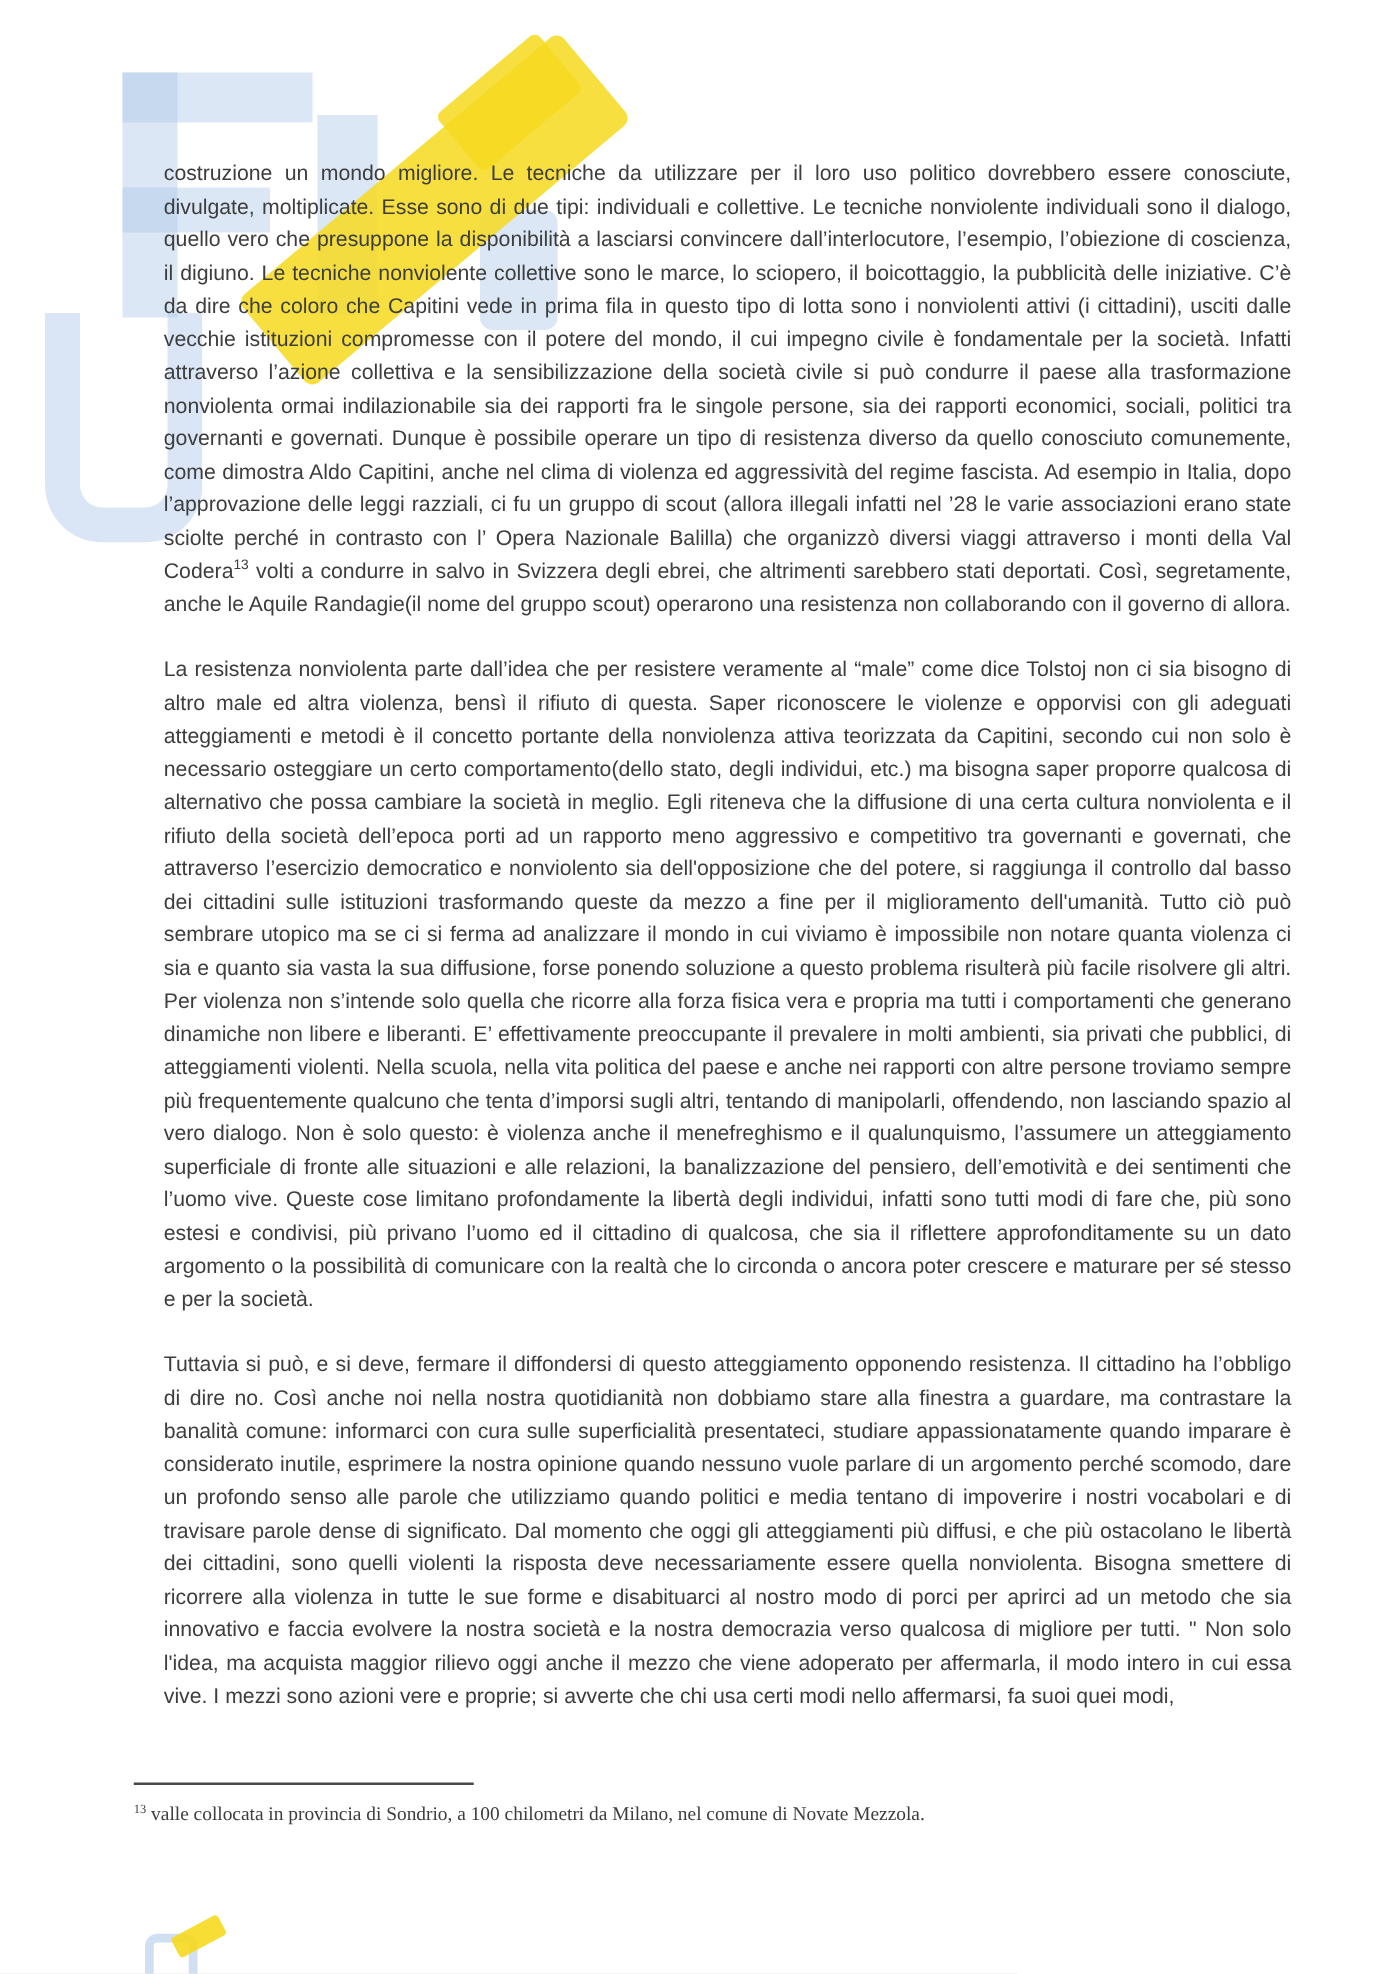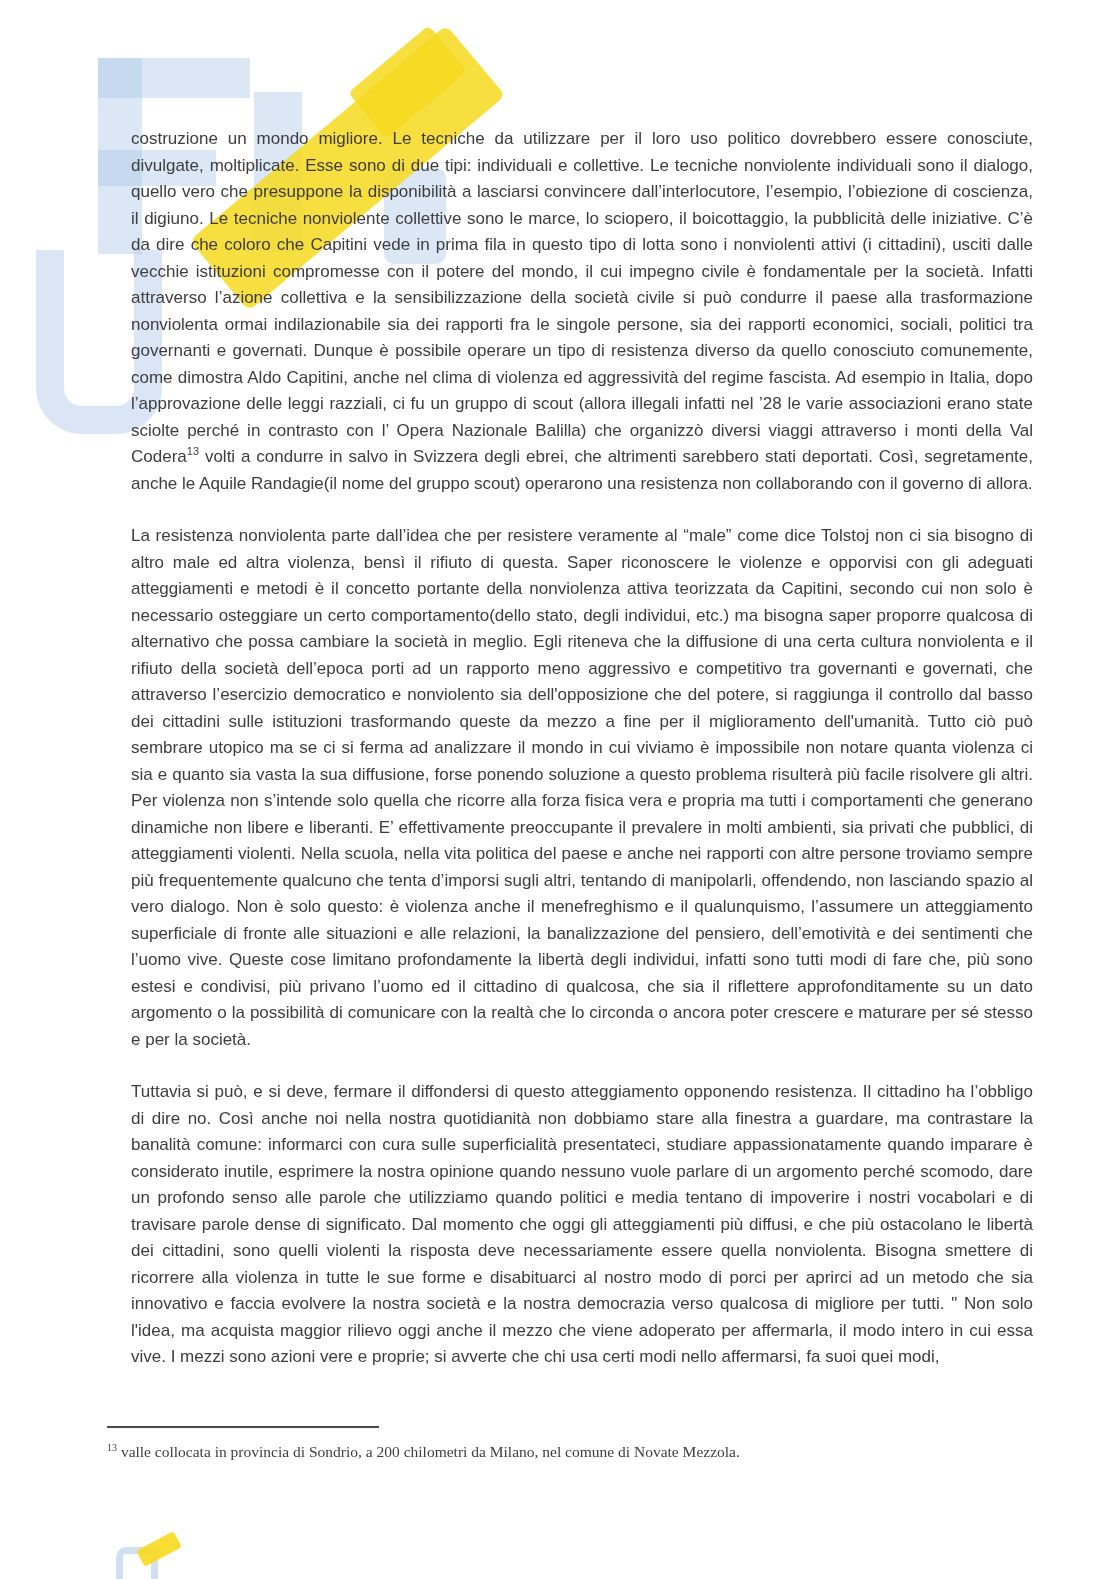--- a/index.html
+++ b/index.html
@@ -111,16 +111,16 @@
   <main class="text-block">
     <p class="para"><span>costruzione un mondo migliore. Le tecniche da utilizzare per il loro uso politico dovrebbero essere conosciute, divulgate, moltiplicate. Esse sono di due tipi: individuali e collettive. Le tecniche nonviolente individuali sono il dialogo, quello vero che presuppone la disponibilità a lasciarsi convincere dall’interlocutore, l’esempio, l’obiezione di coscienza, il digiuno. Le tecniche nonviolente collettive sono le marce, lo sciopero, il boicottaggio, la pubblicità delle iniziative. C’è da dire che coloro che Capitini vede in prima fila in questo tipo di lotta sono i nonviolenti attivi (i cittadini), usciti dalle vecchie istituzioni compromesse con il potere del mondo, il cui impegno civile è fondamentale per la società. Infatti attraverso l’azione collettiva e la sensibilizzazione della società civile si può condurre il paese alla trasformazione nonviolenta ormai indilazionabile sia dei rapporti fra le singole persone, sia dei rapporti economici, sociali, politici tra governanti e governati. Dunque è possibile operare un tipo di resistenza diverso da quello conosciuto comunemente, come dimostra Aldo Capitini, anche nel clima di violenza ed aggressività del regime fascista. Ad esempio in Italia, dopo l’approvazione delle leggi razziali, ci fu un gruppo di scout (allora illegali infatti nel ’28 le varie associazioni erano state sciolte perché in contrasto con l’ Opera Nazionale Balilla) che organizzò diversi viaggi attraverso i monti della Val Codera</span><sup class="fn-ref">13</sup><span> volti a condurre in salvo in Svizzera degli ebrei, che altrimenti sarebbero stati deportati. Così, segretamente, anche le Aquile Randagie(il nome del gruppo scout) operarono una resistenza non collaborando con il governo di allora.</span></p>
 
     <p class="para">La resistenza nonviolenta parte dall’idea che per resistere veramente al “male” come dice Tolstoj non ci sia bisogno di altro male ed altra violenza, bensì il rifiuto di questa. Saper riconoscere le violenze e opporvisi con gli adeguati atteggiamenti e metodi è il concetto portante della nonviolenza attiva teorizzata da Capitini, secondo cui non solo è necessario osteggiare un certo comportamento(dello stato, degli individui, etc.) ma bisogna saper proporre qualcosa di alternativo che possa cambiare la società in meglio. Egli riteneva che la diffusione di una certa cultura nonviolenta e il rifiuto della società dell’epoca porti ad un rapporto meno aggressivo e competitivo tra governanti e governati, che attraverso l’esercizio democratico e nonviolento sia dell'opposizione che del potere, si raggiunga il controllo dal basso dei cittadini sulle istituzioni trasformando queste da mezzo a fine per il miglioramento dell'umanità. Tutto ciò può sembrare utopico ma se ci si ferma ad analizzare il mondo in cui viviamo è impossibile non notare quanta violenza ci sia e quanto sia vasta la sua diffusione, forse ponendo soluzione a questo problema risulterà più facile risolvere gli altri. Per violenza non s’intende solo quella che ricorre alla forza fisica vera e propria ma tutti i comportamenti che generano dinamiche non libere e liberanti. E’ effettivamente preoccupante il prevalere in molti ambienti, sia privati che pubblici, di atteggiamenti violenti. Nella scuola, nella vita politica del paese e anche nei rapporti con altre persone troviamo sempre più frequentemente qualcuno che tenta d’imporsi sugli altri, tentando di manipolarli, offendendo, non lasciando spazio al vero dialogo. Non è solo questo: è violenza anche il menefreghismo e il qualunquismo, l’assumere un atteggiamento superficiale di fronte alle situazioni e alle relazioni, la banalizzazione del pensiero, dell’emotività e dei sentimenti che l’uomo vive. Queste cose limitano profondamente la libertà degli individui, infatti sono tutti modi di fare che, più sono estesi e condivisi, più privano l’uomo ed il cittadino di qualcosa, che sia il riflettere approfonditamente su un dato argomento o la possibilità di comunicare con la realtà che lo circonda o ancora poter crescere e maturare per sé stesso e per la società.</p>
 
     <p class="para">Tuttavia si può, e si deve, fermare il diffondersi di questo atteggiamento opponendo resistenza. Il cittadino ha l’obbligo di dire no. Così anche noi nella nostra quotidianità non dobbiamo stare alla finestra a guardare, ma contrastare la banalità comune: informarci con cura sulle superficialità presentateci, studiare appassionatamente quando imparare è considerato inutile, esprimere la nostra opinione quando nessuno vuole parlare di un argomento perché scomodo, dare un profondo senso alle parole che utilizziamo quando politici e media tentano di impoverire i nostri vocabolari e di travisare parole dense di significato. Dal momento che oggi gli atteggiamenti più diffusi, e che più ostacolano le libertà dei cittadini, sono quelli violenti la risposta deve necessariamente essere quella nonviolenta. Bisogna smettere di ricorrere alla violenza in tutte le sue forme e disabituarci al nostro modo di porci per aprirci ad un metodo che sia innovativo e faccia evolvere la nostra società e la nostra democrazia verso qualcosa di migliore per tutti. " Non solo l'idea, ma acquista maggior rilievo oggi anche il mezzo che viene adoperato per affermarla, il modo intero in cui essa vive. I mezzi sono azioni vere e proprie; si avverte che chi usa certi modi nello affermarsi, fa suoi quei modi,</p>
   </main>
 
   <div class="footnote-area">
     <div class="footnote-rule"></div>
-    <p class="footnote"><sup>13</sup><span> valle collocata in provincia di Sondrio, a 200 chilometri da Milano, nel comune di Novate Mezzola.</span></p>
+    <p class="footnote"><sup>13</sup><span> valle collocata in provincia di Sondrio, a 100 chilometri da Milano, nel comune di Novate Mezzola.</span></p>
   </div>
 
 </div>
 
 </body></html>

